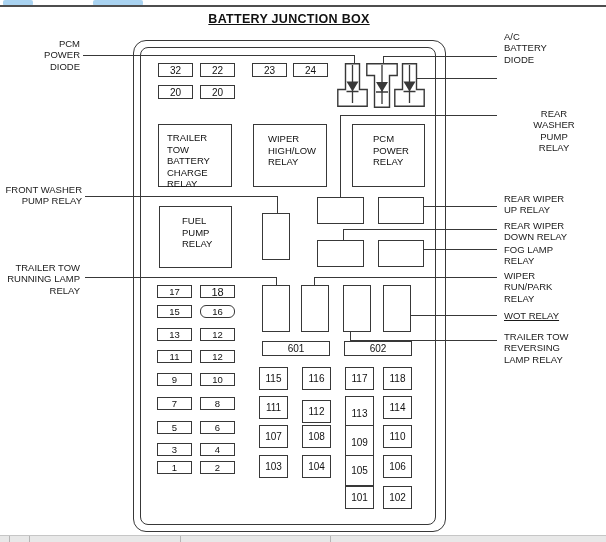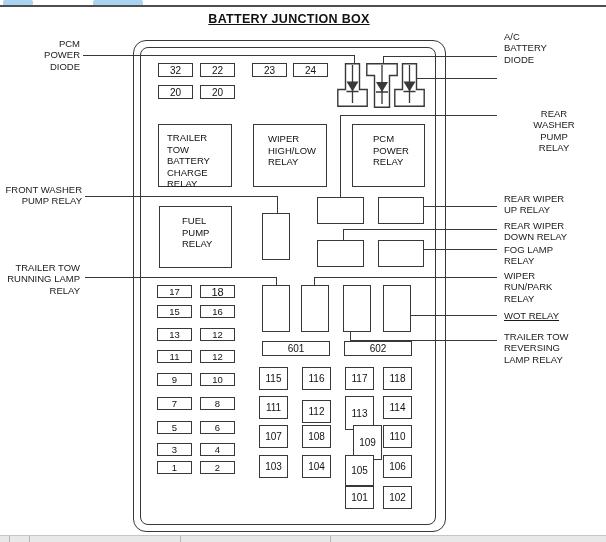--- a/index.html
+++ b/index.html
@@ -69,21 +69,21 @@
       <div class="slot" style="left: 378px; top: 240px; width: 46px; height: 27px;"></div>
       <div class="slot" style="left: 262px; top: 285px; width: 28px; height: 47px;"></div>
       <div class="slot" style="left: 301px; top: 285px; width: 28px; height: 47px;"></div>
       <div class="slot" style="left: 343px; top: 285px; width: 28px; height: 47px;"></div>
       <div class="slot" style="left: 383px; top: 285px; width: 28px; height: 47px;"></div>
       <div class="fuse" style="left: 262px; top: 341px; width: 68px; height: 15px;">601</div>
       <div class="fuse" style="left: 344px; top: 341px; width: 68px; height: 15px;">602</div>
       <div class="fuse" style="left: 157px; top: 285px; width: 35px; height: 13px; font-size: 9.5px;">17</div>
       <div class="fuse" style="left: 200px; top: 285px; width: 35px; height: 13px; font-size: 11px;">18</div>
       <div class="fuse" style="left: 157px; top: 305px; width: 35px; height: 13px; font-size: 9.5px;">15</div>
-      <div class="fuse" style="left: 200px; top: 305px; width: 35px; height: 13px; font-size: 9.5px;">16</div>
+      <div class="fuse" style="left: 200px; top: 305px; width: 35px; height: 13px; font-size: 9.5px; border-radius: 6px;">16</div>
       <div class="fuse" style="left: 157px; top: 328px; width: 35px; height: 13px; font-size: 9.5px;">13</div>
       <div class="fuse" style="left: 200px; top: 328px; width: 35px; height: 13px; font-size: 9.5px;">12</div>
       <div class="fuse" style="left: 157px; top: 350px; width: 35px; height: 13px; font-size: 9.5px;">11</div>
       <div class="fuse" style="left: 200px; top: 350px; width: 35px; height: 13px; font-size: 9.5px;">12</div>
       <div class="fuse" style="left: 157px; top: 373px; width: 35px; height: 13px; font-size: 9.5px;">9</div>
       <div class="fuse" style="left: 200px; top: 373px; width: 35px; height: 13px; font-size: 9.5px;">10</div>
       <div class="fuse" style="left: 157px; top: 397px; width: 35px; height: 13px; font-size: 9.5px;">7</div>
       <div class="fuse" style="left: 200px; top: 397px; width: 35px; height: 13px; font-size: 9.5px;">8</div>
       <div class="fuse" style="left: 157px; top: 421px; width: 35px; height: 13px; font-size: 9.5px;">5</div>
       <div class="fuse" style="left: 200px; top: 421px; width: 35px; height: 13px; font-size: 9.5px;">6</div>
@@ -94,21 +94,21 @@
       <div class="fuse" style="left: 259px; top: 367px; width: 29px; height: 23px;">115</div>
       <div class="fuse" style="left: 302px; top: 367px; width: 29px; height: 23px;">116</div>
       <div class="fuse" style="left: 345px; top: 367px; width: 29px; height: 23px;">117</div>
       <div class="fuse" style="left: 383px; top: 367px; width: 29px; height: 23px;">118</div>
       <div class="fuse" style="left: 259px; top: 396px; width: 29px; height: 23px;">111</div>
       <div class="fuse" style="left: 302px; top: 400px; width: 29px; height: 23px;">112</div>
       <div class="fuse" style="left: 345px; top: 396px; width: 29px; height: 34px;">113</div>
       <div class="fuse" style="left: 383px; top: 396px; width: 29px; height: 23px;">114</div>
       <div class="fuse" style="left: 259px; top: 425px; width: 29px; height: 23px;">107</div>
       <div class="fuse" style="left: 302px; top: 425px; width: 29px; height: 23px;">108</div>
-      <div class="fuse" style="left: 353px; top: 425px; width: 29px; height: 35px;">109</div>
+      <div class="fuse" style="left: 345px; top: 425px; width: 29px; height: 35px;">109</div>
       <div class="fuse" style="left: 383px; top: 425px; width: 29px; height: 23px;">110</div>
       <div class="fuse" style="left: 259px; top: 455px; width: 29px; height: 23px;">103</div>
       <div class="fuse" style="left: 302px; top: 455px; width: 29px; height: 23px;">104</div>
       <div class="fuse" style="left: 345px; top: 455px; width: 29px; height: 31px;">105</div>
       <div class="fuse" style="left: 383px; top: 455px; width: 29px; height: 23px;">106</div>
       <div class="fuse" style="left: 345px; top: 486px; width: 29px; height: 23px;">101</div>
       <div class="fuse" style="left: 383px; top: 486px; width: 29px; height: 23px;">102</div>
       <div class="line" style="left: 83px; top: 55px; width: 271px; height: 1.4px;"></div>
       <div class="line" style="left: 354px; top: 55px; width: 1.4px; height: 9px;"></div>
       <div class="line" style="left: 85px; top: 196px; width: 192px; height: 1.4px;"></div>

